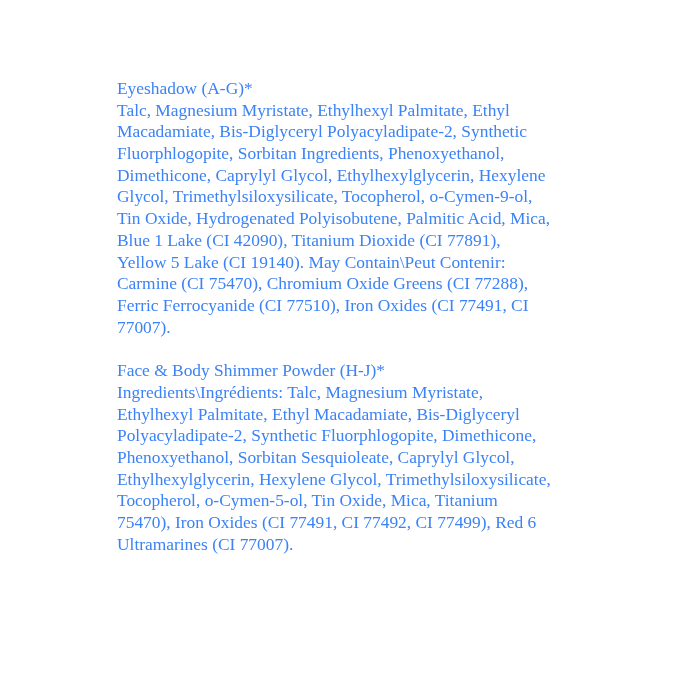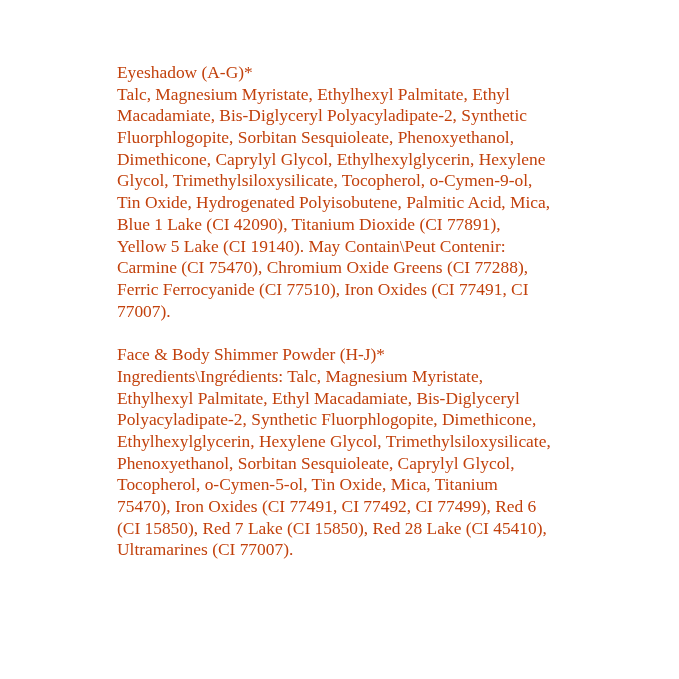--- a/index.html
+++ b/index.html
@@ -9,62 +9,61 @@
   body {
     width: 679px;
     height: 679px;
     background: #ffffff;
     overflow: hidden;
     position: relative;
   }
   .doc {
     position: absolute;
     left: 117px;
-    top: 62px;
+    top: 78px;
     width: 452px;
     font-family: "Liberation Serif", "DejaVu Serif", serif;
     font-size: 17.4px;
     line-height: 21.7px;
-    color: #c2410c;
+    color: #3b82f6;
     -webkit-font-smoothing: antialiased;
   }
   .section + .section {
     margin-top: 22px; 
   }
   .line, .section-title {
     white-space: pre;
     height: 21.7px;
   }
 </style>
 </head>
 <body>
 
 <div class="doc">
 
   <div class="section">
     <div class="section-title">Eyeshadow (A-G)*</div>
     <div class="line">Talc, Magnesium Myristate, Ethylhexyl Palmitate, Ethyl</div>
     <div class="line">Macadamiate, Bis-Diglyceryl Polyacyladipate-2, Synthetic</div>
-    <div class="line">Fluorphlogopite, Sorbitan Sesquioleate, Phenoxyethanol,</div>
+    <div class="line">Fluorphlogopite, Sorbitan Ingredients, Phenoxyethanol,</div>
     <div class="line">Dimethicone, Caprylyl Glycol, Ethylhexylglycerin, Hexylene</div>
     <div class="line">Glycol, Trimethylsiloxysilicate, Tocopherol, o-Cymen-9-ol,</div>
     <div class="line">Tin Oxide, Hydrogenated Polyisobutene, Palmitic Acid, Mica,</div>
     <div class="line">Blue 1 Lake (CI 42090), Titanium Dioxide (CI 77891),</div>
     <div class="line">Yellow 5 Lake (CI 19140). May Contain\Peut Contenir:</div>
     <div class="line">Carmine (CI 75470), Chromium Oxide Greens (CI 77288),</div>
     <div class="line">Ferric Ferrocyanide (CI 77510), Iron Oxides (CI 77491, CI</div>
     <div class="line">77007).</div>
   </div>
 
   <div class="section">
     <div class="section-title">Face &amp; Body Shimmer Powder (H-J)*</div>
     <div class="line">Ingredients\Ingrédients: Talc, Magnesium Myristate,</div>
     <div class="line">Ethylhexyl Palmitate, Ethyl Macadamiate, Bis-Diglyceryl</div>
     <div class="line">Polyacyladipate-2, Synthetic Fluorphlogopite, Dimethicone,</div>
+    <div class="line">Phenoxyethanol, Sorbitan Sesquioleate, Caprylyl Glycol,</div>
     <div class="line">Ethylhexylglycerin, Hexylene Glycol, Trimethylsiloxysilicate,</div>
-    <div class="line">Phenoxyethanol, Sorbitan Sesquioleate, Caprylyl Glycol,</div>
     <div class="line">Tocopherol, o-Cymen-5-ol, Tin Oxide, Mica, Titanium</div>
     <div class="line">75470), Iron Oxides (CI 77491, CI 77492, CI 77499), Red 6</div>
-    <div class="line">(CI 15850), Red 7 Lake (CI 15850), Red 28 Lake (CI 45410),</div>
     <div class="line">Ultramarines (CI 77007).</div>
   </div>
 
 </div>
 
 </body></html>

